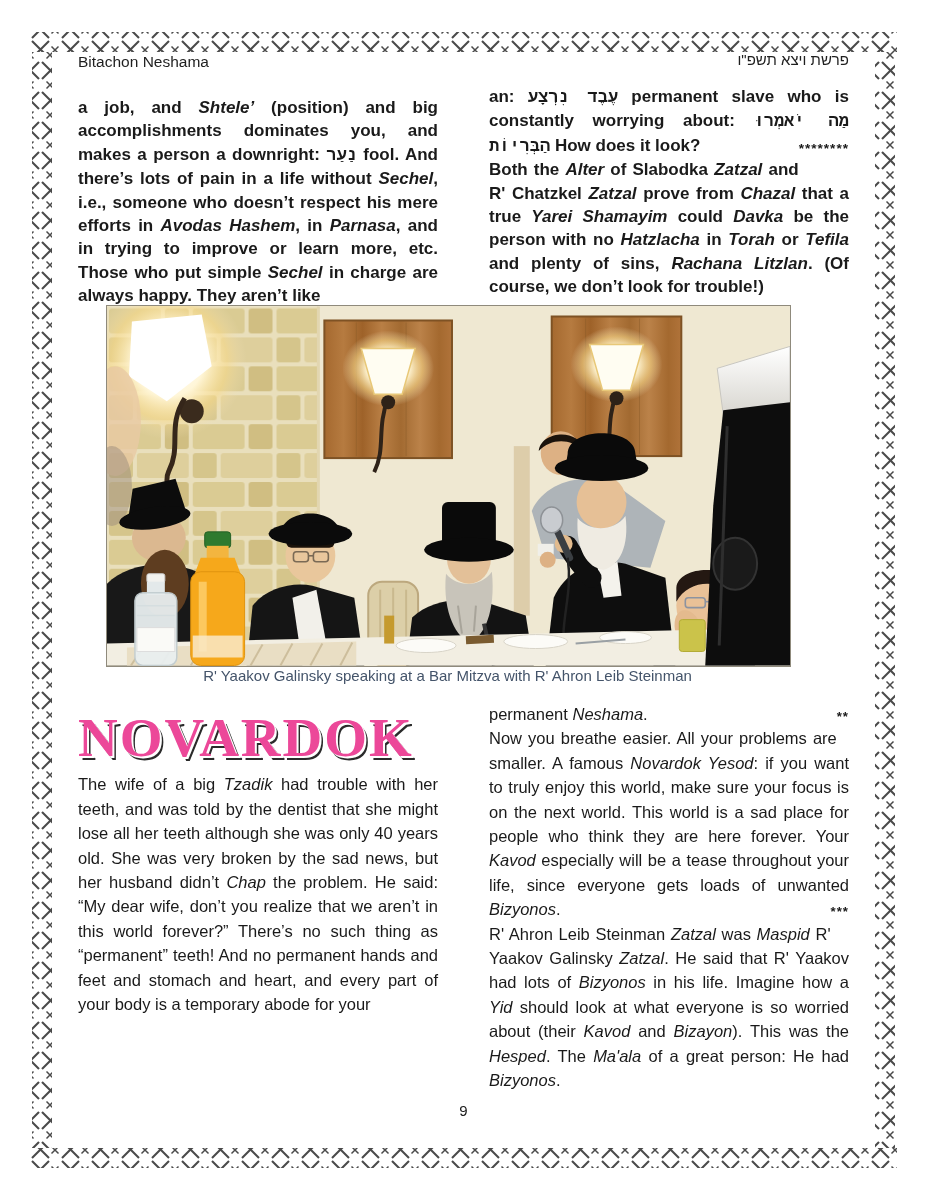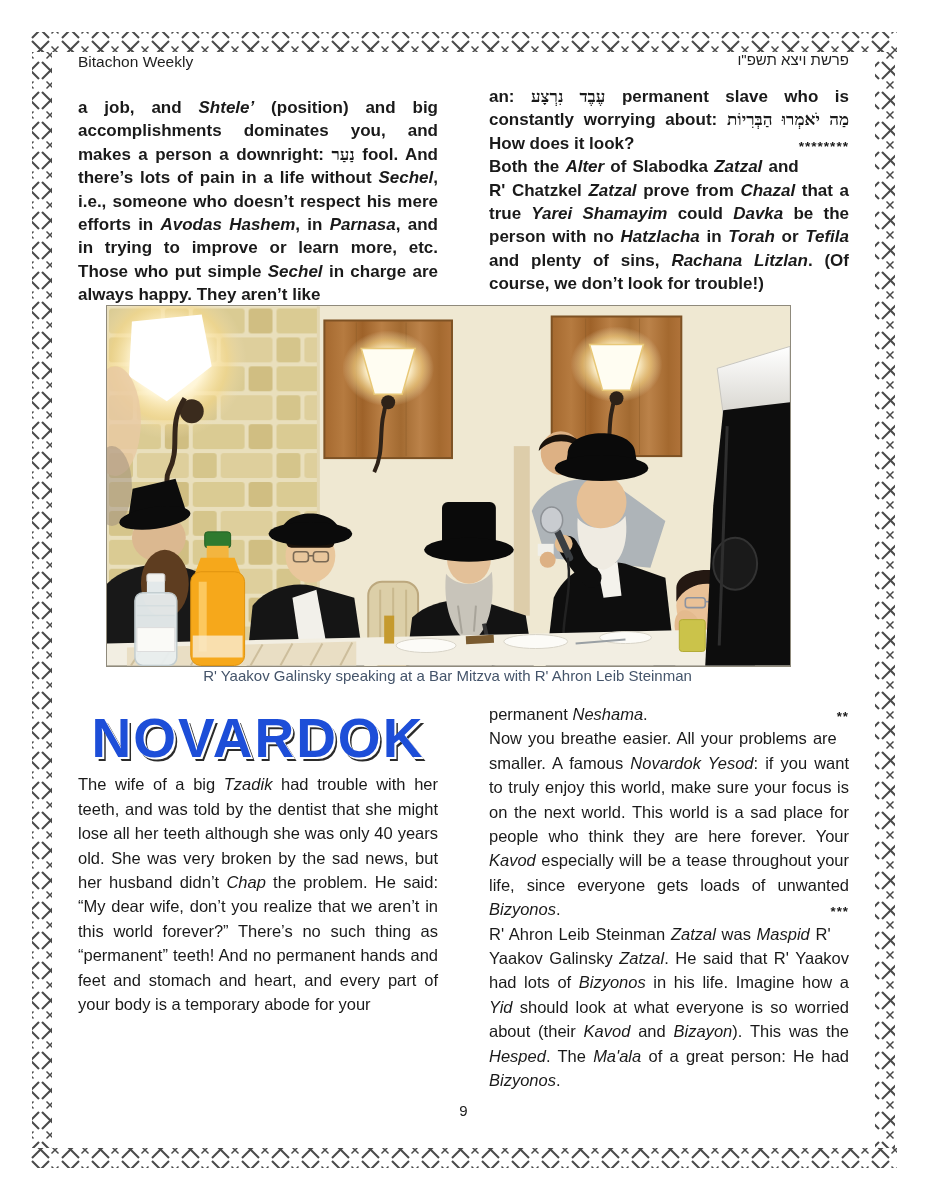--- a/index.html
+++ b/index.html
@@ -23,28 +23,28 @@
   #photo-wrap{left:106px;top:305px;width:683px;height:360px;border:1px solid #8f8a7c;background:#efe8d2;}
   #photo-wrap svg{display:block;}
   
   #caption{left:106px;top:667px;width:683px;text-align:center;
     font-size:15px;color:#44546A;}
   
   .sec2{font-size:16.5px;line-height:24.4px;}
   #col2-left{left:78px;top:702px;}
   #col2-right{left:489px;top:702px;}
   .novardok{
-    text-align:center;margin:24px 0 22px 0;
-    font-family:Liberation Sans, sans-serif;
-    font-weight:700;font-size:55px;letter-spacing:2px;color:#1d4ed8;
+    margin:24px 0 22px 0;
+    font-family:Liberation Serif, serif;
+    font-weight:700;font-size:55px;letter-spacing:2px;color:#ec4899;
     text-shadow:2px 2px 0 #ffffff,3.5px 3.5px 0 #2b2b2b;
     white-space:nowrap;
   }
   i{font-style:italic;}
-  .heb{font-family:Liberation Serif, serif;}
+  .heb{font-family:Liberation Mono, monospace;}
   .stars{float:right;font-weight:700;font-size:0.8em;letter-spacing:1px;margin-top:3px;}
   
   #page-number{left:0;top:1102px;width:927px;text-align:center;font-size:15px;}
   
   #border-svg{left:0;top:0;pointer-events:none;}
 </style>
 </head>
 <body>
 
 <svg id="border-svg" class="abs" width="927" height="1200" aria-hidden="true">
@@ -61,21 +61,21 @@
         <path d="M21.5,6.5 L28.5,13.5 M28.5,6.5 L21.5,13.5" stroke-width="1.5"></path>
       </g>
     </pattern>
   </defs>
   <rect x="30" y="32" width="867" height="20" fill="url(#xh)"></rect>
   <rect x="30" y="1148" width="867" height="20" fill="url(#xh)"></rect>
   <rect x="32" y="52" width="20" height="1096" fill="url(#xv)"></rect>
   <rect x="875" y="52" width="20" height="1096" fill="url(#xv)"></rect>
 </svg>
 
-<div id="header-left" class="abs hdr">Bitachon Weekly</div>
+<div id="header-left" class="abs hdr">Bitachon Neshama</div>
 <div id="header-right" class="abs hdr" dir="rtl">פרשת ויצא תשפ"ו</div>
 
 <div id="col1-left" class="abs col sec1">
   <p>a job, and <i>Shtele’</i> (position) and big accomplishments dominates you, and makes a person a downright: <span class="heb">נַעַר</span> fool. And there’s lots of pain in a life without <i>Sechel</i>, i.e., someone who doesn’t respect his mere efforts in <i>Avodas Hashem</i>, in <i>Parnasa</i>, and in trying to improve or learn more, etc. Those who put simple <i>Sechel</i> in charge are always happy. They aren’t like</p>
 </div>
 <div id="col1-right" class="abs col sec1">
   <p>an: <span class="heb">עֶבֶד נִרְצָע</span> permanent slave who is constantly worrying about: <span class="heb">מַה יֹאמְרוּ הַבְּרִיוֹת</span> How does it look?<span class="stars">********</span><br>Both the <i>Alter</i> of Slabodka <i>Zatzal</i> and R' Chatzkel <i>Zatzal</i> prove from <i>Chazal</i> that a true <i>Yarei Shamayim</i> could <i>Davka</i> be the person with no <i>Hatzlacha</i> in <i>Torah</i> or <i>Tefila</i> and plenty of sins, <i>Rachana Litzlan</i>. (Of course, we don’t look for trouble!)</p>
 </div>
 
 <div id="photo-wrap" class="abs">

